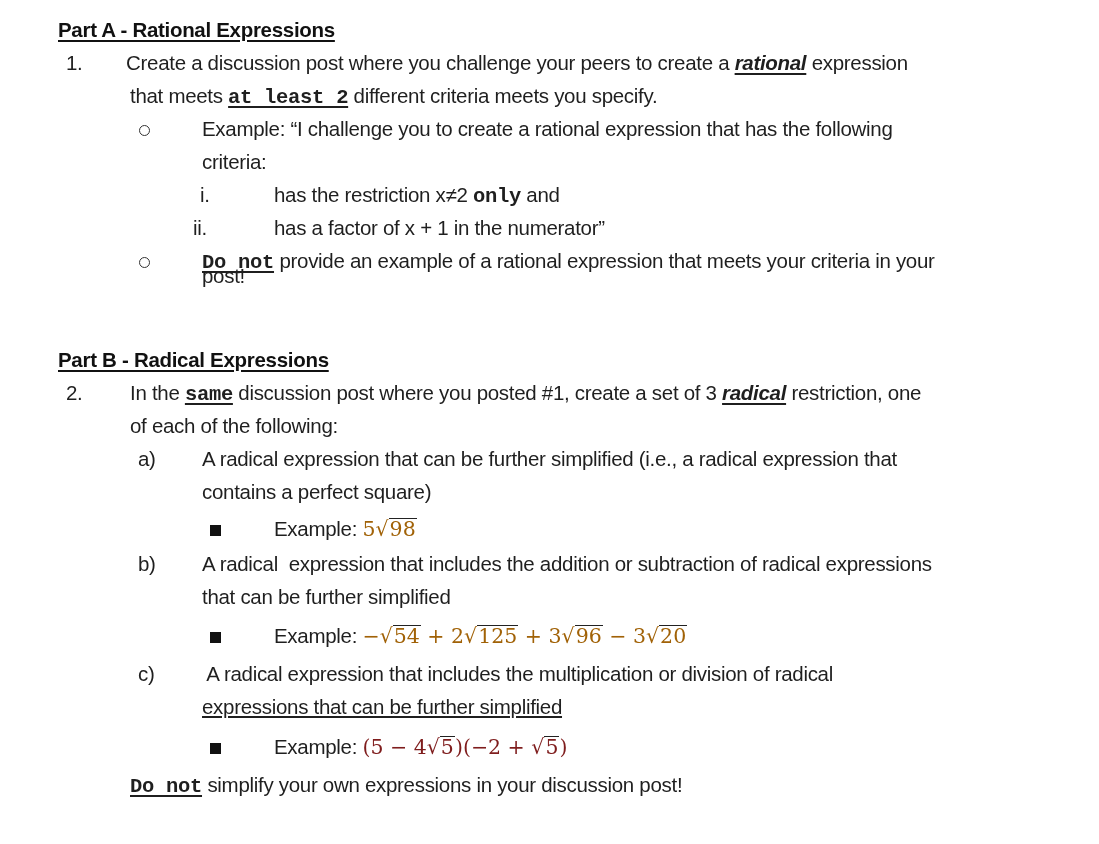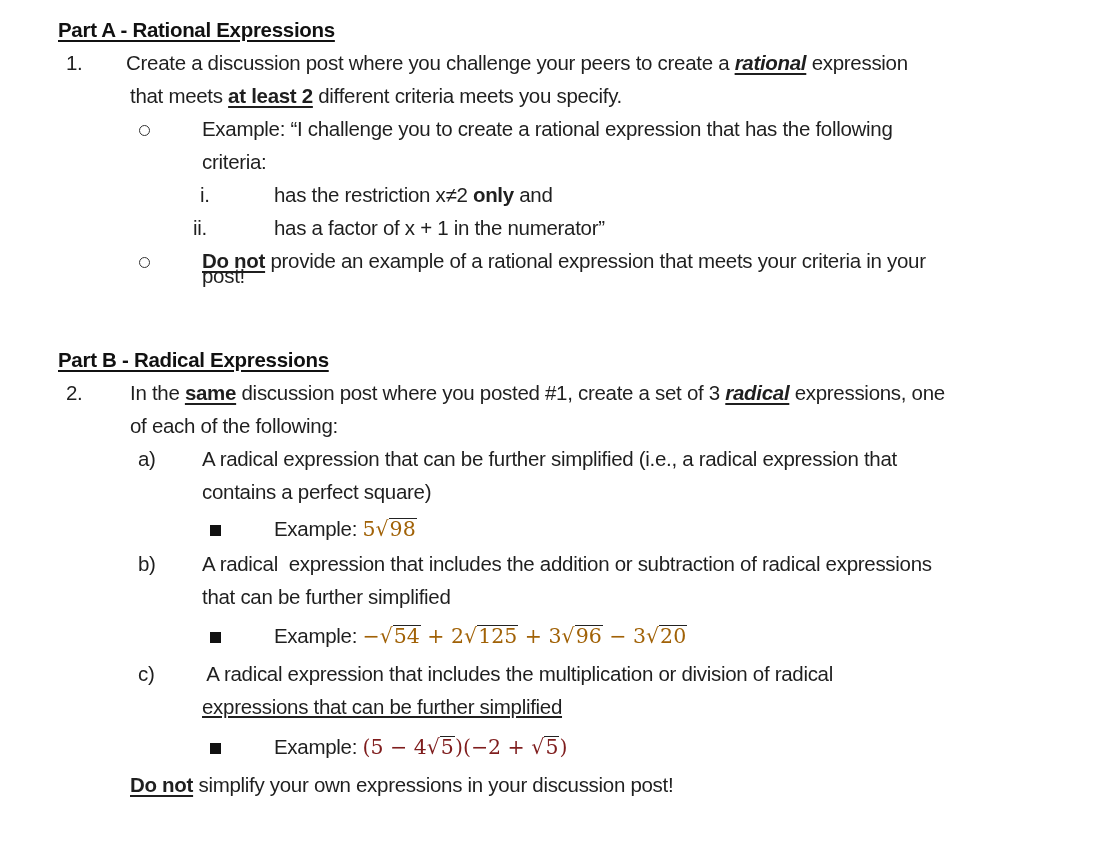--- a/index.html
+++ b/index.html
@@ -3,21 +3,21 @@
 <meta charset="utf-8">
 <style>
   html, body { margin: 0; padding: 0; background: #ffffff; }
   body {
     width: 1099px; height: 844px; position: relative; overflow: hidden;
     font-family: "Liberation Sans", sans-serif; color: #1f1f1f;
     font-size: 20.5px; letter-spacing: -0.3px;
   }
   .line { position: absolute; white-space: nowrap; line-height: 33px; margin-left: 28px; }
   .u { text-decoration: underline; text-underline-offset: 3px; text-decoration-thickness: 2px; }
-  .b { font-weight: bold; }
+  .b { font-weight: bold; font-family: Liberation Mono, monospace; }
   .bi { font-weight: bold; font-style: italic; }
   .heading { font-weight: bold; text-decoration: underline; text-underline-offset: 3px; text-decoration-thickness: 2px; color: #111; }
   .marker { position: absolute; white-space: nowrap; line-height: 33px; }
   .circle { display: inline-block; width: 9px; height: 9px; border: 1.3px solid #333; border-radius: 50%; vertical-align: middle; }
   .square { display: inline-block; width: 11px; height: 11px; background: #111; vertical-align: middle; }
   .math { font-family: "DejaVu Serif", "Liberation Serif", serif; color: #a16207; letter-spacing: 0; }
   .rad { border-top: 1.3px solid #222; padding: 0 1px; line-height: 1.05; display: inline-block; }
   .rsign { font-family: "DejaVu Serif", serif; }
 </style>
 </head>
@@ -47,21 +47,21 @@
 <div class="marker" style="left:139px; top:244px;"><span class="circle"></span></div>
 <div class="line" style="left:174px; top:244px;">
   <span class="b u">Do not</span><span> provide an example of a rational expression that meets your criteria in your</span>
 </div>
 <div class="line" style="left:174px; top:259px;">post!</div>
 
 <div class="line heading" style="left:30px; top:343px;">Part B - Radical Expressions</div>
 
 <div class="marker" style="left:66px; top:376px;">2.</div>
 <div class="line" style="left:102px; top:376px;">
-  <span>In the </span><span class="b u">same</span><span> discussion post where you posted #1, create a set of 3 </span><span class="bi u">radical</span><span> expressions, one</span>
+  <span>In the </span><span class="b u">same</span><span> discussion post where you posted #1, create a set of 3 </span><span class="bi u">radical</span><span> restriction, one</span>
 </div>
 <div class="line" style="left:102px; top:409px;">of each of the following:</div>
 
 <div class="marker" style="left:138px; top:442px;">a)</div>
 <div class="line" style="left:174px; top:442px;">A radical expression that can be further simplified (i.e., a radical expression that</div>
 <div class="line" style="left:174px; top:475px;">contains a perfect square)</div>
 <div class="marker" style="left:210px; top:512px;"><span class="square"></span></div>
 <div class="line" style="left:246px; top:512px;">
   <span>Example:</span>
   <span class="math"><span>5</span><span class="rsign">√</span><span class="rad">98</span></span>

